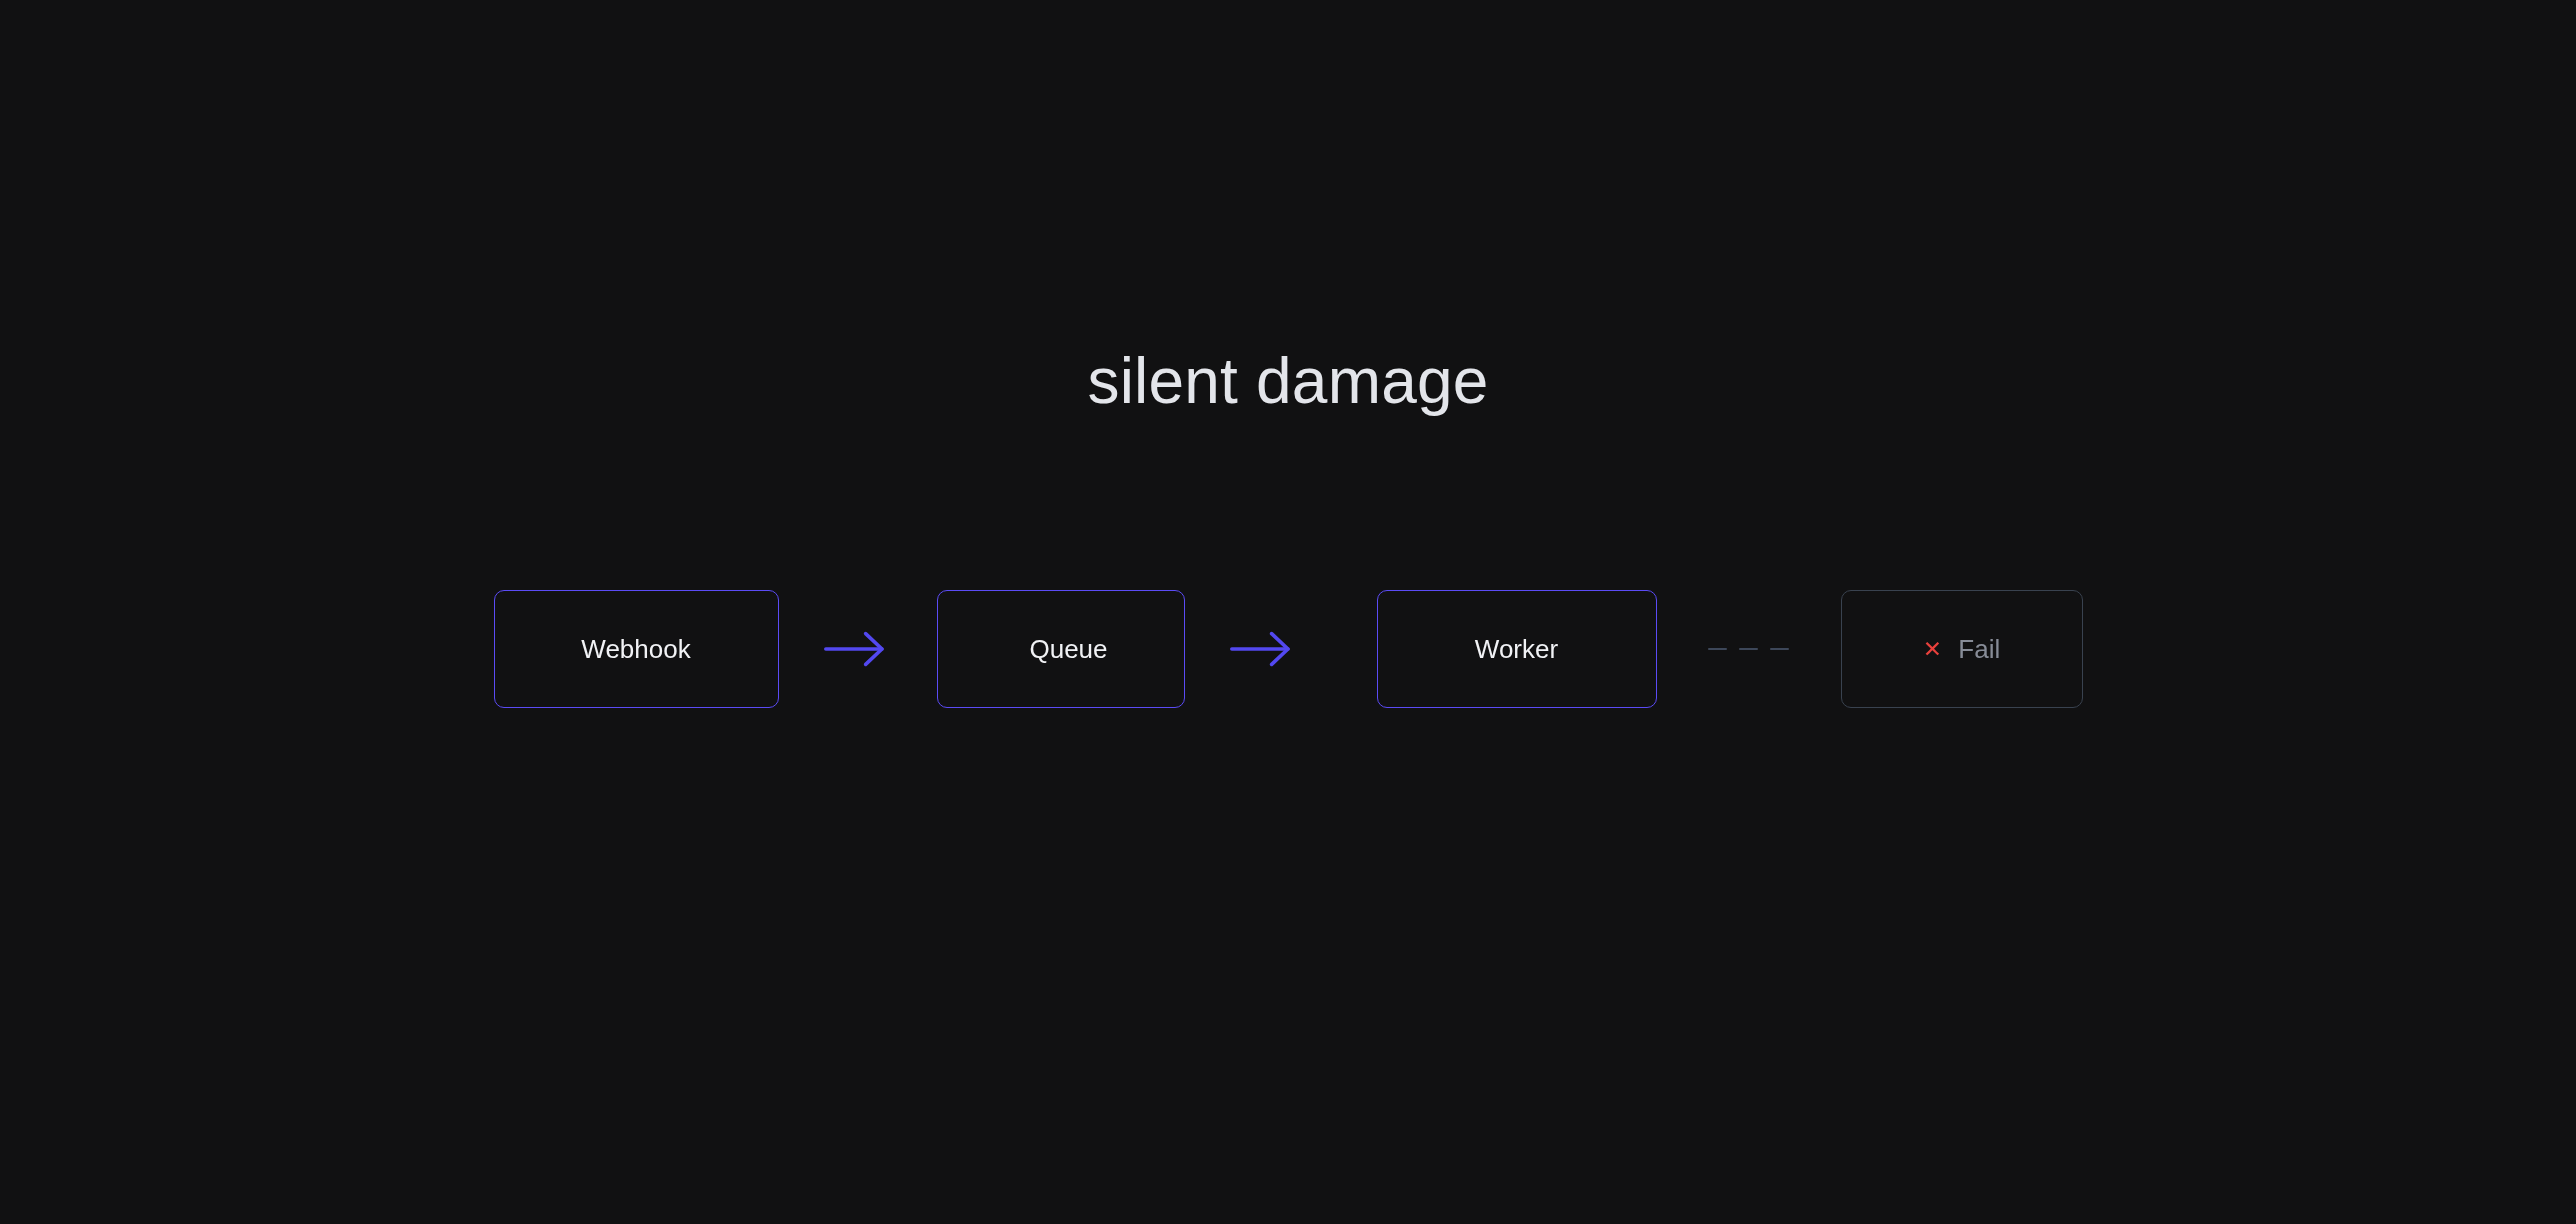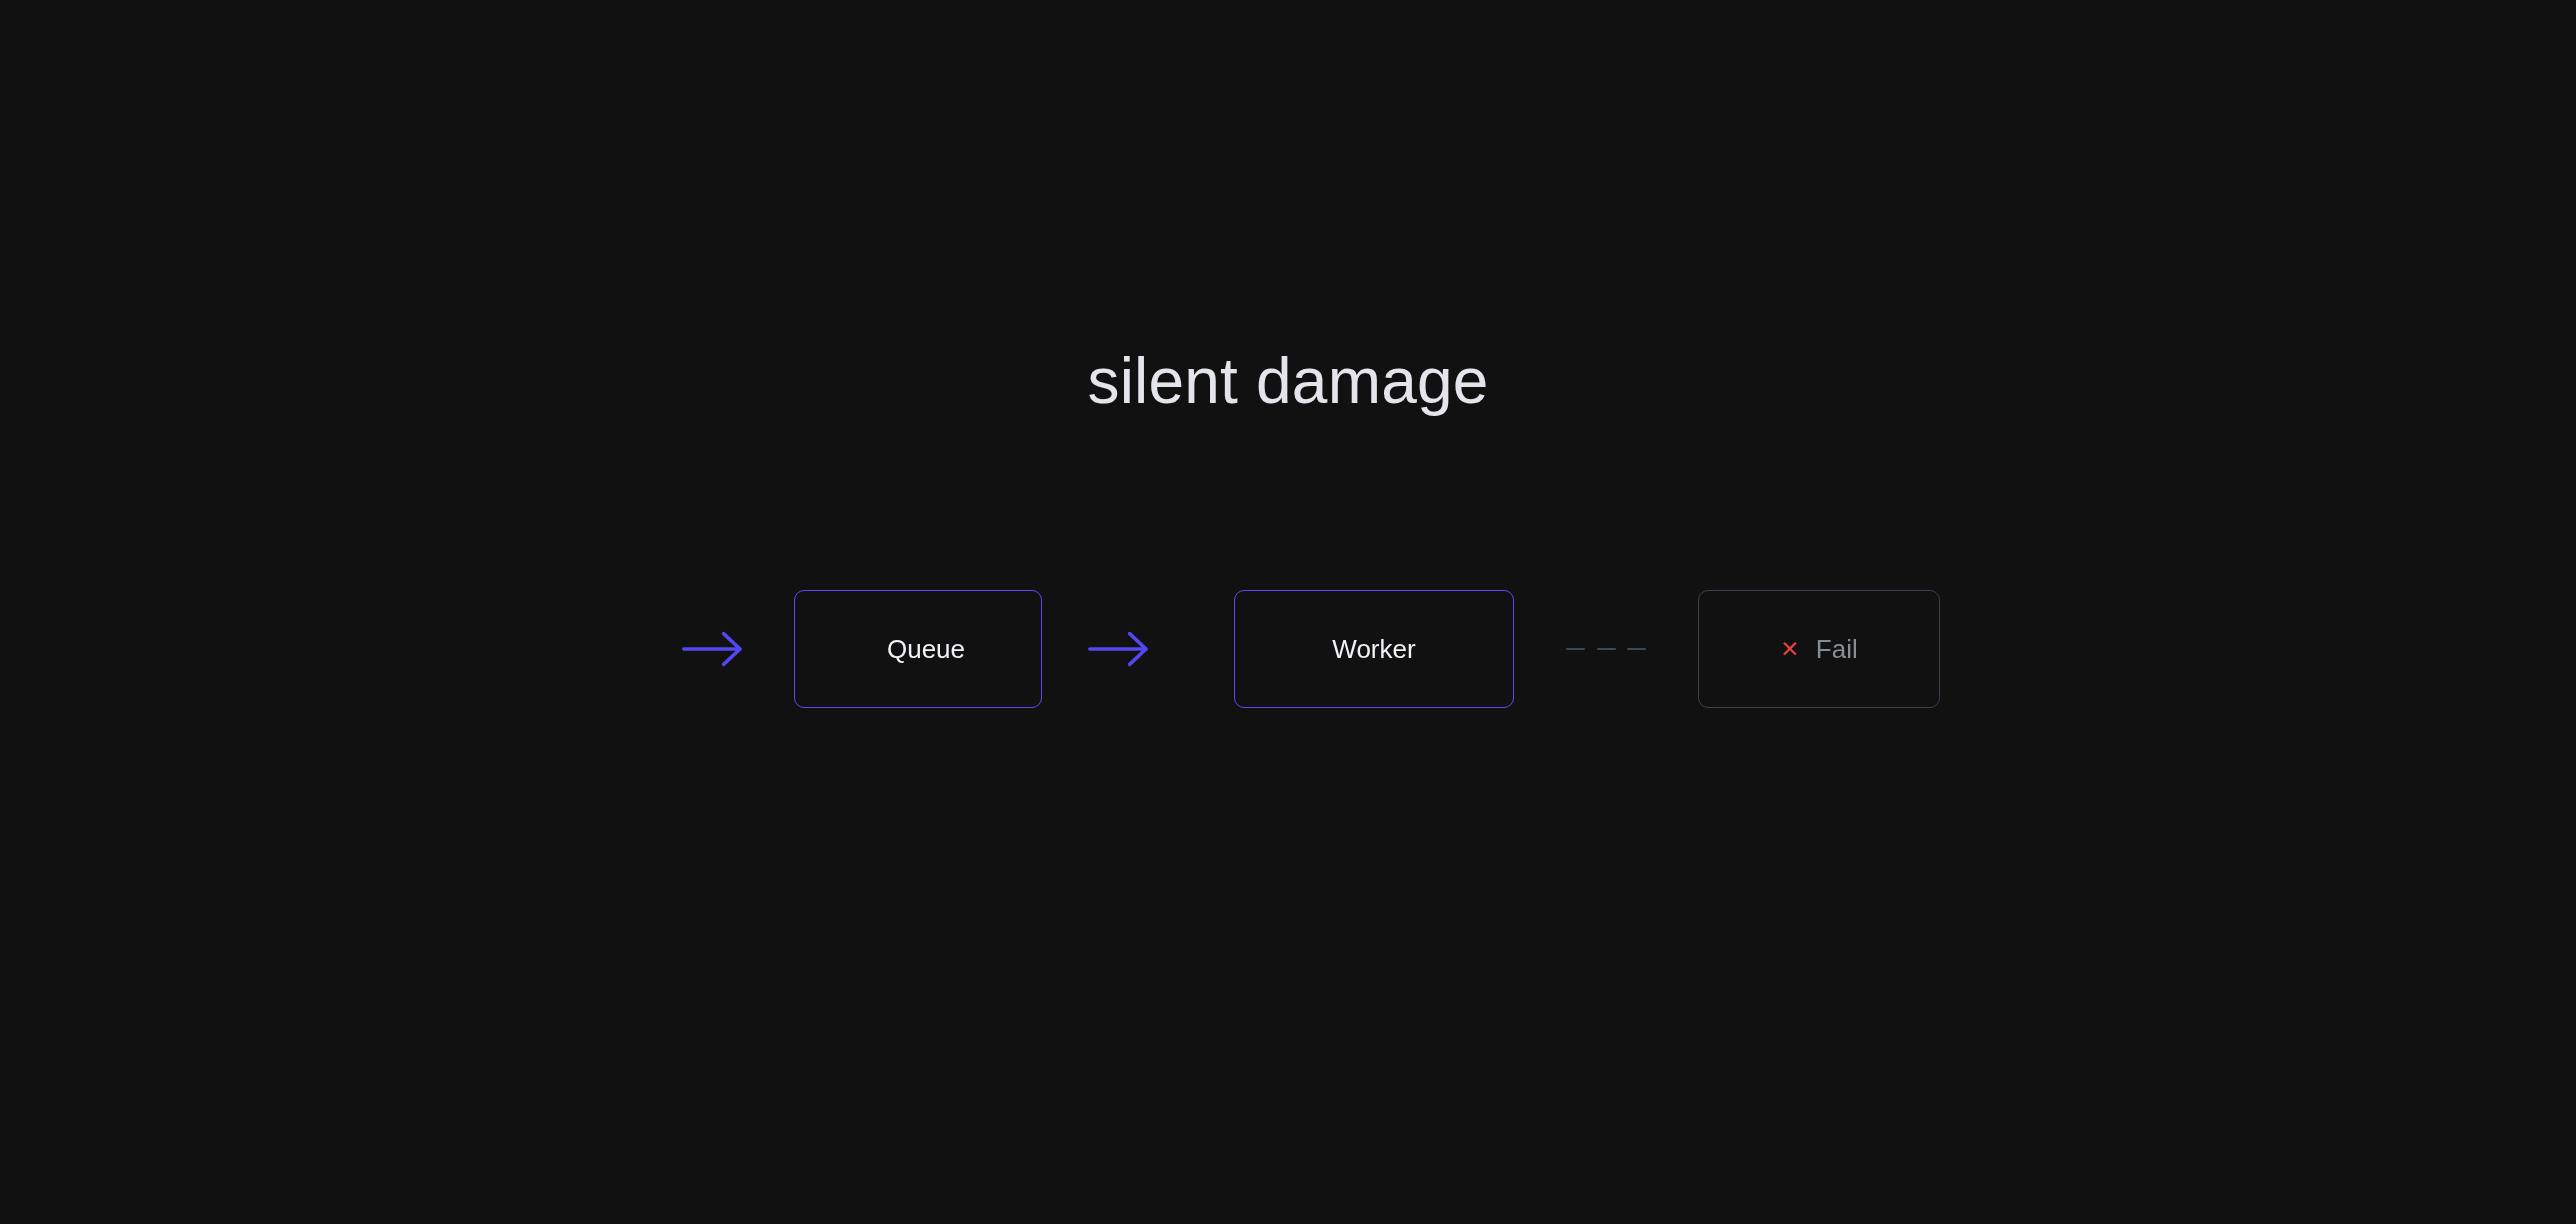--- a/index.html
+++ b/index.html
@@ -138,20 +138,23 @@
 </style>
 </head>
 <body>
 
 <div class="stage">
 
   <div class="title">silent damage</div>
 
   <div class="pipeline">
 
+    <div class="node node--active node--webhook">
+      <span class="node__label">Webhook</span>
+    </div>
 
     <div class="conn conn--arrow">
       <span>
         <svg width="67" height="40" viewBox="0 0 74 44" fill="none" aria-hidden="true">
           <path d="M2 22 H64" stroke="#5348f0" stroke-width="4" stroke-linecap="round"></path>
           <path d="M46 5 L64 22 L46 39" stroke="#5348f0" stroke-width="4" stroke-linecap="round" stroke-linejoin="round" fill="none"></path>
         </svg>
       </span>
     </div>
 

